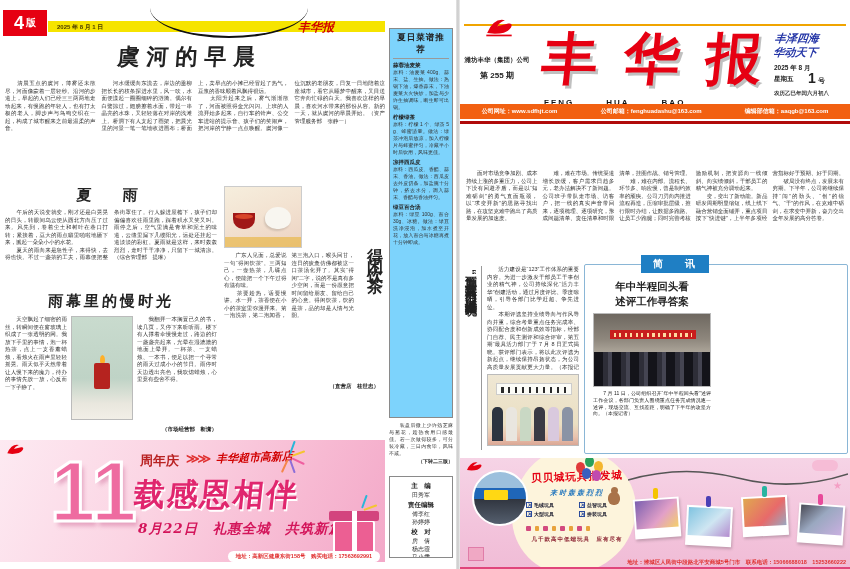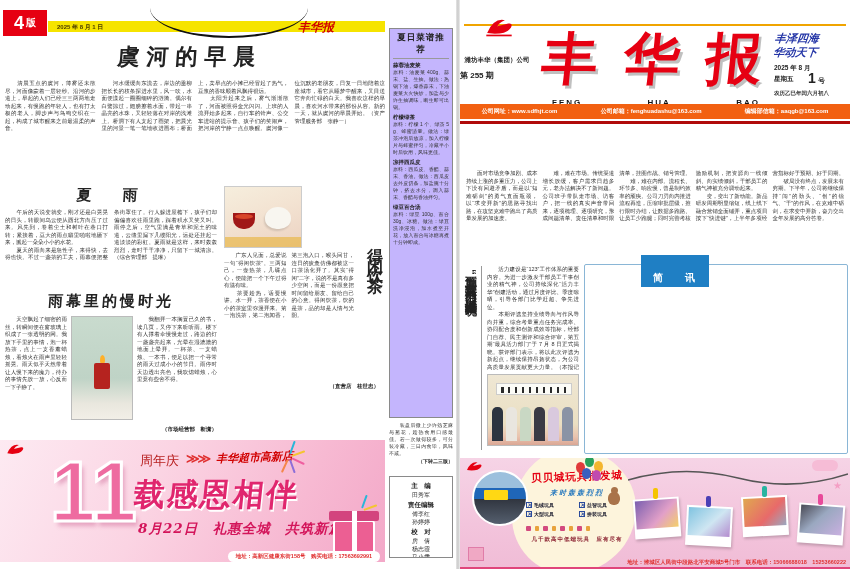--- a/index.html
+++ b/index.html
@@ -51,36 +51,36 @@
   .a3-title{text-align:center;font-size:15px;font-weight:bold;letter-spacing:3px;transform:skewX(-4deg);}
   .a3-row{display:flex;gap:4px;margin-top:5px;height:104px;}
   .a3c{width:62px;overflow:hidden;} .a3c2{flex:1;overflow:hidden;}
   .a3-photo{width:62px;height:104px;background:linear-gradient(#c9dbce 0%,#bfd3c6 60%,#e9e7de 85%,#f2efe7 100%);
             position:relative;border:0.5px solid #bbb;flex:none;}
   .candle{position:absolute;left:22px;top:46px;width:16px;height:26px;background:#b5231f;border-radius:2px;}
   .flame{position:absolute;left:28px;top:38px;width:5px;height:9px;background:#ffb028;border-radius:50% 50% 50% 50%/60% 60% 40% 40%;}
   .a3-byline{position:absolute;right:0;top:134px;width:120px;}
 
   .lp-rcol{left:389px;top:28px;width:64px;height:530px;}
-  .recipe-box{position:absolute;left:0;top:0;width:64px;height:390px;border:1px solid #8a8a8a;background:#c4b5fd;padding:3px 3px;overflow:hidden;}
+  .recipe-box{position:absolute;left:0;top:0;width:64px;height:390px;border:1px solid #8a8a8a;background:#7dd3fc;padding:3px 3px;overflow:hidden;}
   .recipe-title{font-size:8.5px;font-weight:bold;text-align:center;letter-spacing:1px;border-bottom:0.5px solid #999;padding-bottom:2px;margin-bottom:2px;}
   .r-name{font-size:5.5px;font-weight:bold;margin-top:3px;}
   .r-text{font-size:5px;line-height:7px;color:#333;text-align:justify;word-break:break-all;}
   .lp-cont{position:absolute;left:0;top:394px;width:64px;height:50px;overflow:hidden;}
   .cont-marker{font-size:5px;font-weight:bold;text-align:right;margin-top:1px;}
   .staff-box{position:absolute;left:0;top:448px;width:64px;height:82px;border:1px solid #8a8a8a;padding:3px 2px;text-align:center;overflow:hidden;}
   .staff-role{font-size:6.5px;font-weight:bold;margin-top:2px;}
   .staff-names{font-size:6px;line-height:8px;white-space:pre-line;color:#333;}
 
   .lp-ad{left:0;top:440px;width:385px;height:122px;overflow:hidden;
          background:linear-gradient(115deg,#fdeaf2 0%,#fbd4e3 40%,#f7b9d2 75%,#f3a8c8 100%);}
   .ad-11{position:absolute;left:50px;top:4px;font-size:82px;line-height:96px;font-weight:bold;
          color:#ee6ba0;-webkit-text-stroke:3px #ffffff;text-shadow:3px 4px 4px rgba(190,60,120,.35);
          transform:scaleY(1.05);}
-  .ad-anniv{position:absolute;left:140px;top:12px;font-size:13px;font-weight:normal;color:#b92222;}
+  .ad-anniv{position:absolute;left:140px;top:12px;font-size:13px;font-weight:bold;color:#b92222;}
   .ad-arrows{position:absolute;left:186px;top:11px;font-size:13px;font-weight:bold;color:#e03030;letter-spacing:-2px;}
   .ad-store{position:absolute;left:216px;top:10px;font-size:11px;font-weight:bold;font-style:italic;color:#d10000;transform:rotate(-2deg);}
   .ad-slogan{position:absolute;left:134px;top:34px;font-size:31px;font-weight:bold;color:#e0266e;
              letter-spacing:2px;transform:skewX(-6deg);text-shadow:1.5px 1.5px 0 #fff;}
   .ad-sub{position:absolute;left:138px;top:80px;font-size:13.5px;font-weight:bold;font-style:italic;color:#d3145a;letter-spacing:1px;}
   .ad-addr{position:absolute;left:228px;top:111px;width:152px;height:11px;background:#fff;border-radius:6px;
            color:#e03030;font-size:5.5px;font-weight:bold;display:flex;align-items:center;justify-content:center;}
   .gift{position:absolute;right:10px;bottom:8px;width:42px;height:34px;background:#ec5f93;border-radius:3px;box-shadow:0 0 0 2px #fff inset;}
   .gift::before{content:"";position:absolute;left:-4px;top:-9px;width:50px;height:10px;background:#d3447e;border-radius:2px;}
   .gift::after{content:"";position:absolute;left:19px;top:-9px;width:5px;height:43px;background:#fff;}
@@ -89,26 +89,26 @@
   .burst i:nth-child(1){background:#29b6d8;transform:rotate(20deg);}
   .burst i:nth-child(2){background:#f4c531;transform:rotate(70deg);}
   .burst i:nth-child(3){background:#ef5fa0;transform:rotate(115deg);}
   .burst i:nth-child(4){background:#8e6fd8;transform:rotate(160deg);}
   .burst i:nth-child(5){background:#f4874a;transform:rotate(205deg);}
 
   
   .rp{left:460px;top:0;width:390px;height:569px;background:#fff;}
   .rp-goldline{left:4px;top:24px;width:382px;height:2px;background:#f0a400;}
   .rp-company{left:0;top:56px;width:74px;text-align:center;font-size:6.5px;font-weight:bold;}
-  .rp-issue{left:0;top:70px;width:74px;font-size:8px;font-weight:bold;}
+  .rp-issue{left:0;top:70px;width:74px;text-align:center;font-size:8px;font-weight:bold;}
   .rp-title{left:76px;top:16px;width:232px;height:84px;display:flex;justify-content:space-between;padding:0 6px;}
   .rp-title span{font-size:56px;font-weight:bold;color:var(--red);line-height:84px;
                  text-shadow:3px 3px 0 #c0c0c0;transform:skewX(-6deg);}
-  .rp-pinyin{left:80px;top:98px;width:232px;display:flex;justify-content:space-between;padding:0 12px;
-             font-size:8px;font-weight:bold;letter-spacing:2px;color:#111;}
+  .rp-pinyin{left:72px;top:98px;width:232px;display:flex;justify-content:flex-start;padding:0 12px;
+             font-size:8px;font-weight:bold;letter-spacing:2px;color:#111;gap:32px;}
   .rp-slogan{left:314px;top:32px;width:72px;font-size:11px;line-height:14px;font-weight:bold;
              font-style:italic;color:#2536a7;transform:skewX(-6deg);}
   .rp-date1{left:314px;top:64px;font-size:6.5px;font-weight:bold;}
   .rp-wk{left:314px;top:75px;font-size:6.5px;font-weight:bold;}
   .rp-day{left:348px;top:70px;font-size:14px;font-weight:bold;}
   .rp-dayu{left:358px;top:76px;font-size:7px;font-weight:bold;}
   .rp-lunar{left:314px;top:90px;font-size:5.5px;font-weight:bold;color:#333;}
   .rp-infobar{left:0;top:104px;width:390px;height:15px;background:var(--orange);color:#fff;
               display:flex;align-items:center;justify-content:space-around;font-size:6px;font-weight:bold;}
   .rp-redline{left:0;top:121px;width:390px;height:3px;background:#b00b0b;}
@@ -124,21 +124,21 @@
   .g-banner i{position:absolute;left:4px;top:3px;width:68px;height:6px;
               background:repeating-linear-gradient(90deg,#2a2a2a 0 2.5px,transparent 2.5px 7px);}
   .g-people{position:absolute;left:4px;bottom:4px;width:84px;height:36px;display:flex;gap:3px;align-items:flex-end;}
   .g-people b{display:block;width:11px;height:34px;border-radius:5px 5px 0 0;}
   .g-people b:nth-child(1){background:#2c3440;} .g-people b:nth-child(2){background:#e9e6df;}
   .g-people b:nth-child(3){background:#c9d8c4;} .g-people b:nth-child(4){background:#3a3a44;}
   .g-people b:nth-child(5){background:#d9c9de;} .g-people b:nth-child(6){background:#8a93a5;}
 
   .rp-briefs{left:124px;top:264px;width:264px;height:190px;border:1.5px solid #8ab6d6;border-radius:2px;}
   .briefs-label{position:absolute;top:-10px;left:56px;background:var(--bblue);color:#fff;
-                font-size:10px;font-weight:bold;letter-spacing:6px;padding:16px 8px 2px 12px;}
+                font-size:10px;font-weight:bold;letter-spacing:6px;padding:2px 8px 2px 12px;}
   .briefs-row{display:flex;gap:10px;padding:14px 8px 4px 8px;}
   .brief-item{width:118px;}
   .bi-t{ text-align:center;font-size:10.5px;font-weight:bold;line-height:15px;}
   .bi-photo{margin-top:4px;height:74px;border:0.5px solid #bbb;position:relative;overflow:hidden;}
   .ph-meeting{background:linear-gradient(#6e6860 0%,#8e877d 35%,#b7b0a4 60%,#2e2d33 100%);}
   .ph-meeting .banner{position:absolute;left:16px;top:16px;width:86px;height:9px;background:#c81d1d;}
   .ph-meeting .banner i{position:absolute;left:4px;top:2.5px;width:78px;height:4px;
         background:repeating-linear-gradient(90deg,#ffd9a0 0 2px,transparent 2px 5.5px);}
   .ph-meeting .chairs{position:absolute;left:0;bottom:0;width:100%;height:34px;
         background:repeating-linear-gradient(90deg,#14141a 0 9px,#2e2e38 9px 14px,#454552 14px 18px);}
@@ -356,20 +356,31 @@
           <b></b>
           <b></b>
           <b></b>
           <b></b>
         </div>
     </div>
 
     <div class="abs rp-briefs">
       <div class="briefs-label">简　讯</div>
       <div class="briefs-row">
+        <div class="brief-item">
+          <div class="bi-t">年中半程回头看</div>
+          <div class="bi-t">述评工作寻答案</div>
+          <div class="bi-photo ph-meeting">
+            <div class="banner">
+                <i></i>
+              </div>
+            <div class="chairs"></div>
+          </div>
+          <div class="bi-cap just">　　7 月 11 日，公司组织召开“年中半程回头看”述评工作会议，各部门负责人围绕重点任务完成情况逐一述评，现场交流、互找差距，明确了下半年的攻坚方向。（本报记者）</div>
+        </div>
       </div>
     </div>
 
     <div class="abs rp-ad">
       <svg class="logo-svg" style="position:absolute;left:4px;top:2px;width:20px;height:13px;" viewBox="0 0 40 26">
         <path d="M6 20 Q14 2 27 5 Q20 8 18 12 L31 9 Q37 8 34 14 Q29 21 15 21 Z" fill="#e60012"></path>
       </svg>
       <div class="cloud"></div>
       <div class="circle-photo">
           <i></i>

